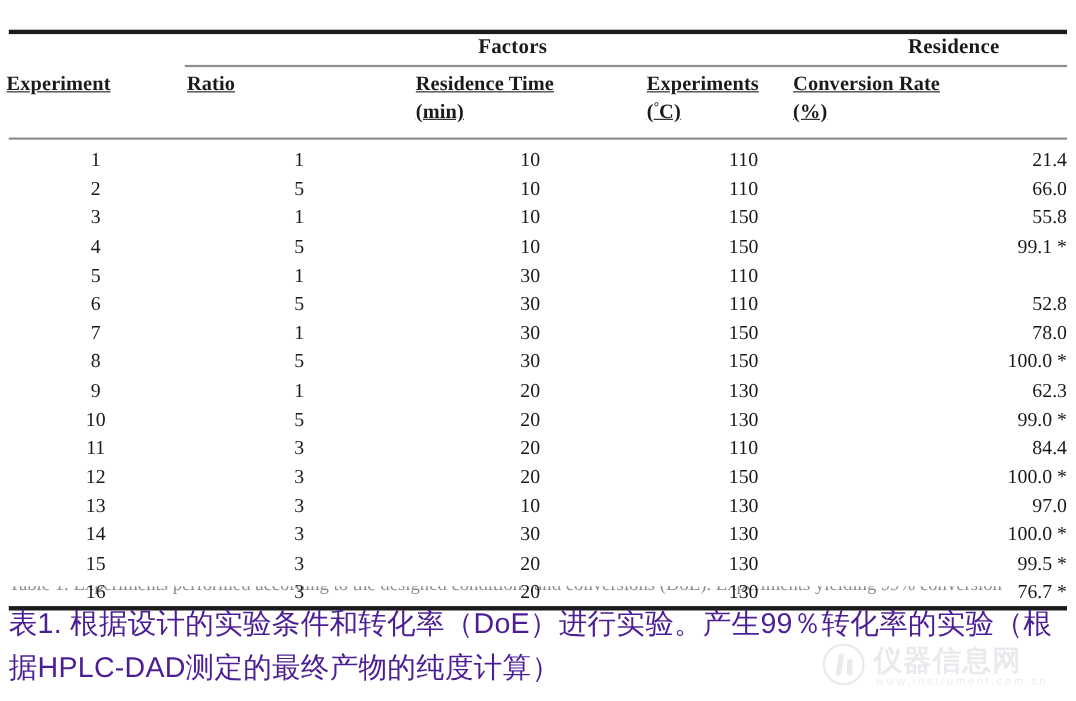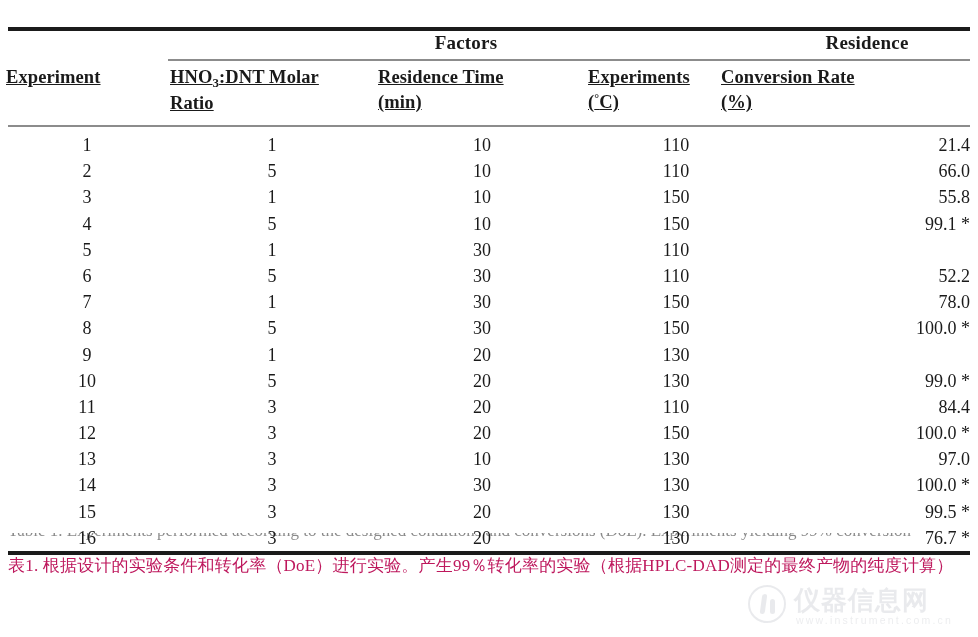--- a/index.html
+++ b/index.html
@@ -154,24 +154,24 @@
     color: #2b2b2b;
     white-space: nowrap;
   }
 
   
   .caption {
     position: absolute;
     left: 8px;
     top: 546px;
     width: 956px;
-    font-family: Liberation Serif, serif;
-    font-size: 17px;
+    font-family: Liberation Sans, sans-serif;
+    font-size: 26px;
     line-height: 40px;
-    color: #be185d;
+    color: #4c1d95;
     letter-spacing: 0.2px;
   }
 
   
   .watermark {
     position: absolute;
     left: 748px;
     top: 583px;
     width: 224px;
     height: 48px;
@@ -244,21 +244,20 @@
     <div class="rule-bottom"></div>
 
     <div class="group-head group-factors">Factors</div>
     <div class="group-head group-response">Residence</div>
 
     <div class="col-head ch-exp">
       <div>Experiment</div>
     </div>
 
     <div class="col-head ch-ratio">
-      <div><span>HNO</span><sub>3</sub><span>:DNT Molar</span></div>
       <div>Ratio</div>
     </div>
 
     <div class="col-head ch-res">
       <div>Residence Time</div>
       <div>(min)</div>
     </div>
 
     <div class="col-head ch-temp">
       <div>Experiments</div>
@@ -303,41 +302,42 @@
           <div class="cell c-exp">5</div>
           <div class="cell c-ratio">1</div>
           <div class="cell c-res">30</div>
           <div class="cell c-temp">110</div>
         </div>
         <div class="trow">
           <div class="cell c-exp">6</div>
           <div class="cell c-ratio">5</div>
           <div class="cell c-res">30</div>
           <div class="cell c-temp">110</div>
-          <div class="cell c-conv">52.2</div>
+          <div class="cell c-conv">52.8</div>
         </div>
         <div class="trow">
           <div class="cell c-exp">7</div>
           <div class="cell c-ratio">1</div>
           <div class="cell c-res">30</div>
           <div class="cell c-temp">150</div>
           <div class="cell c-conv">78.0</div>
         </div>
         <div class="trow">
           <div class="cell c-exp">8</div>
           <div class="cell c-ratio">5</div>
           <div class="cell c-res">30</div>
           <div class="cell c-temp">150</div>
           <div class="cell c-conv">100.0 *</div>
         </div>
         <div class="trow">
           <div class="cell c-exp">9</div>
           <div class="cell c-ratio">1</div>
           <div class="cell c-res">20</div>
           <div class="cell c-temp">130</div>
+          <div class="cell c-conv">62.3</div>
         </div>
         <div class="trow">
           <div class="cell c-exp">10</div>
           <div class="cell c-ratio">5</div>
           <div class="cell c-res">20</div>
           <div class="cell c-temp">130</div>
           <div class="cell c-conv">99.0 *</div>
         </div>
         <div class="trow">
           <div class="cell c-exp">11</div>

